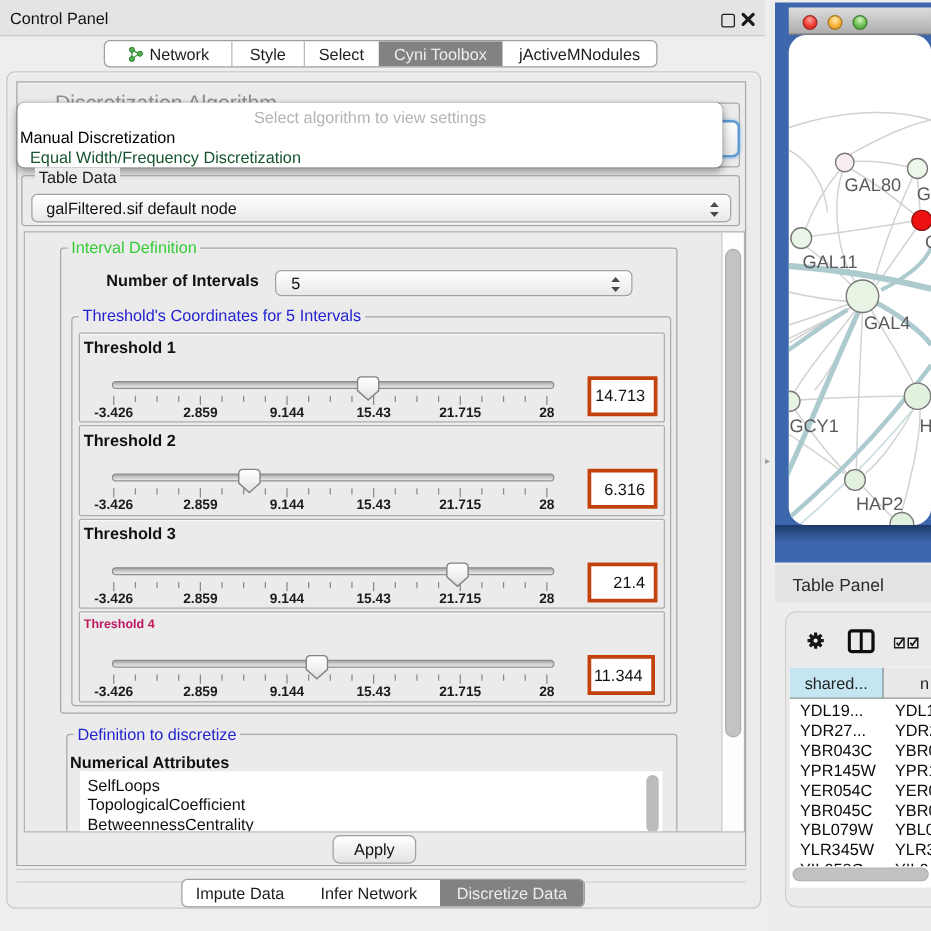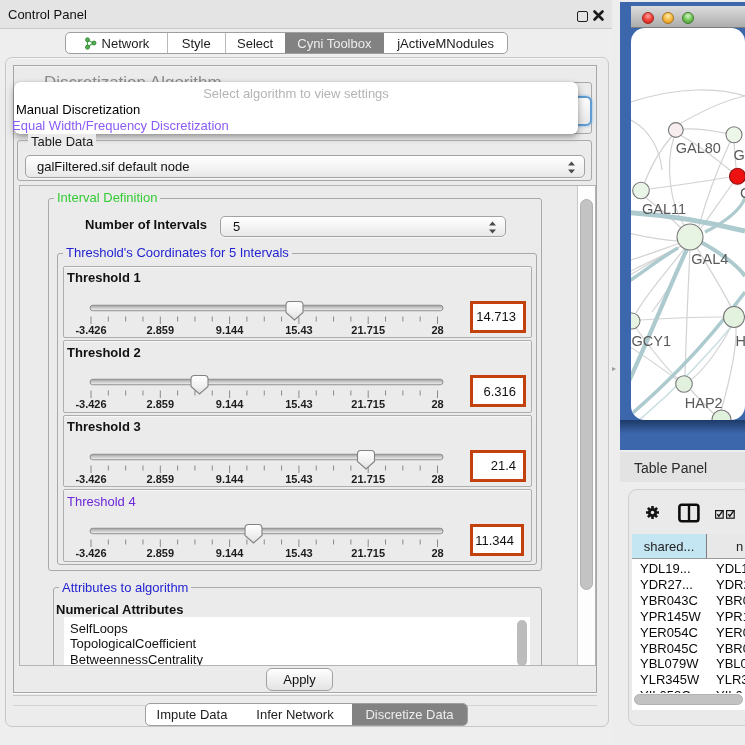--- a/index.html
+++ b/index.html
@@ -35,21 +35,21 @@
 </svg>
 
 <div class="abs" style="left:5px;top:57px;width:602px;height:668px;background:#ececec;
      border:1px solid #c7c7c7;border-radius:7px;box-shadow:inset 0 1px 0 #f6f6f6;"></div>
 
 <div class="abs" style="left:13px;top:65px;width:584px;height:628px;background:#ebebeb;
      border:1px solid #a6a6a6;box-sizing:border-box;box-shadow:0 1px 0 #fcfcfc, inset 0 1px 0 #f4f4f4;"></div>
 <div class="abs" style="left:13px;top:695px;width:584px;height:1px;background:#c9c9c9;"></div>
 <div class="abs" style="left:13px;top:705px;width:584px;height:1px;background:#d2d2d2;"></div>
 
-<div class="segbar abs" style="left:65px;top:32px;width:443px;height:22px;">
+<div class="segbar abs" style="left:83px;top:32px;width:443px;height:22px;">
   <div class="seg" style="width:101px;">
     <svg width="13" height="13" viewBox="0 0 13 13" style="margin-right:5px;">
       <path d="M3.5 3 L9.5 6 M3.5 10 L9.5 6 M3.5 3 L3.5 10" stroke="#49a84b" stroke-width="1.2" fill="none"></path>
       <circle cx="3.5" cy="2.8" r="2" fill="#52b154" stroke="#2c7a2e" stroke-width=".8"></circle>
       <circle cx="10" cy="6" r="2" fill="#52b154" stroke="#2c7a2e" stroke-width=".8"></circle>
       <circle cx="3.5" cy="10.2" r="2" fill="#52b154" stroke="#2c7a2e" stroke-width=".8"></circle>
     </svg>Network</div>
   <div class="segsep"></div>
     <div class="seg" style="width:57px;">Style</div>
   <div class="segsep"></div>
@@ -60,21 +60,21 @@
 
 <div class="abs groupbox" style="left:17px;top:82px;width:575px;height:52px;"></div>
 <div class="abs" style="left:41px;top:73px;font-size:17px;color:#8e8e8e;background:#ebebeb;padding:0 3px;">Discretization Algorithm</div>
 
 <div class="abs" style="left:570px;top:96px;width:18px;height:26px;border:2.5px solid #5e9cd3;border-radius:6px;background:linear-gradient(#fdfdfd,#e8e8e8);box-shadow:0 0 3px #7fb0dd;"></div>
 
 <div class="abs" style="left:14px;top:82px;width:564px;height:52px;background:#ffffff;border-radius:6px;
      box-shadow:0 3px 7px rgba(0,0,0,0.38), 0 0 1px rgba(0,0,0,0.25);"></div>
 <div class="abs" style="left:0;top:86px;width:592px;text-align:center;font-size:13px;color:#b4b4b4;">Select algorithm to view settings</div>
 <div class="abs" style="left:16px;top:102px;font-size:13px;font-weight:normal;color:#000;">Manual Discretization</div>
-<div class="abs" style="left:12px;top:118px;font-size:13px;color:#8b5cf6;">Equal Width/Frequency Discretization</div>
+<div class="abs" style="left:24px;top:118px;font-size:13px;color:#14532d;">Equal Width/Frequency Discretization</div>
 
 <div class="abs groupbox" style="left:17px;top:140px;width:575px;height:41px;"></div>
 <div class="abs" style="left:28px;top:134px;font-size:13px;color:#1a1a1a;background:#ebebeb;padding:0 3px;">Table Data</div>
 <div class="combo" style="left:25px;top:155px;width:560px;height:23px;padding-left:11px;">galFiltered.sif default node
   <svg width="9" height="15" viewBox="0 0 9 15" style="position:absolute;right:8px;top:4px;">
     <path d="M1 5.5 L4.5 1.5 L8 5.5 Z" fill="#4a4a4a"></path>
       <path d="M1 9.5 L4.5 13.5 L8 9.5 Z" fill="#4a4a4a"></path>
   </svg>
 </div>
 
@@ -166,21 +166,21 @@
       <text x="28.00" y="67.5" font-size="11" font-weight="bold" fill="#1c1c1c" text-anchor="middle" font-family="Liberation Sans">-3.426</text>
       <text x="97.30" y="67.5" font-size="11" font-weight="bold" fill="#1c1c1c" text-anchor="middle" font-family="Liberation Sans">2.859</text>
       <text x="166.60" y="67.5" font-size="11" font-weight="bold" fill="#1c1c1c" text-anchor="middle" font-family="Liberation Sans">9.144</text>
       <text x="235.90" y="67.5" font-size="11" font-weight="bold" fill="#1c1c1c" text-anchor="middle" font-family="Liberation Sans">15.43</text>
       <text x="305.20" y="67.5" font-size="11" font-weight="bold" fill="#1c1c1c" text-anchor="middle" font-family="Liberation Sans">21.715</text>
       <text x="374.50" y="67.5" font-size="11" font-weight="bold" fill="#1c1c1c" text-anchor="middle" font-family="Liberation Sans">28</text>
       <path d="M294.5 39.0 Q294.5 35.5 298.0 35.5 L308.0 35.5 Q311.5 35.5 311.5 39.0 L311.5 46.5 L303.0 54.0 L294.5 46.5 Z" fill="url(#th3)" stroke="#828282" stroke-width="1.1"></path>
     </svg>
   <div class="tfield" style="left:450px;top:263.5px;width:56px;height:32px;">21.4</div>
   <div class="thpanel" style="left:43.0px;top:303.0px;width:469.0px;height:72.5px;"></div>
-  <div class="abs" style="left:47.0px;top:307.5px;font-size:13px;font-weight:normal;color:#6d28d9;">Threshold 4</div>
+  <div class="abs" style="left:47.0px;top:307.5px;font-size:10px;font-weight:bold;color:#be185d;">Threshold 4</div>
   <svg class="abs" style="left:43.0px;top:303.0px;" width="469" height="72" viewBox="0 0 469 72">
       <defs>
         <linearGradient id="tr4" x1="0" y1="0" x2="0" y2="1">
           <stop offset="0" stop-color="#9d9d9d"></stop>
           <stop offset="0.45" stop-color="#c9c9c9"></stop>
           <stop offset="1" stop-color="#f2f2f2"></stop>
         </linearGradient>
         <linearGradient id="th4" x1="0" y1="0" x2="0" y2="1">
           <stop offset="0" stop-color="#ffffff"></stop>
           <stop offset="0.5" stop-color="#f2f2f2"></stop>
@@ -193,21 +193,21 @@
       <text x="97.30" y="67.5" font-size="11" font-weight="bold" fill="#1c1c1c" text-anchor="middle" font-family="Liberation Sans">2.859</text>
       <text x="166.60" y="67.5" font-size="11" font-weight="bold" fill="#1c1c1c" text-anchor="middle" font-family="Liberation Sans">9.144</text>
       <text x="235.90" y="67.5" font-size="11" font-weight="bold" fill="#1c1c1c" text-anchor="middle" font-family="Liberation Sans">15.43</text>
       <text x="305.20" y="67.5" font-size="11" font-weight="bold" fill="#1c1c1c" text-anchor="middle" font-family="Liberation Sans">21.715</text>
       <text x="374.50" y="67.5" font-size="11" font-weight="bold" fill="#1c1c1c" text-anchor="middle" font-family="Liberation Sans">28</text>
       <path d="M182.0 39.0 Q182.0 35.5 185.5 35.5 L195.5 35.5 Q199.0 35.5 199.0 39.0 L199.0 46.5 L190.5 54.0 L182.0 46.5 Z" fill="url(#th4)" stroke="#828282" stroke-width="1.1"></path>
     </svg>
   <div class="tfield" style="left:450px;top:338.0px;width:54px;height:32px;">11.344</div>
 
   <div class="abs groupbox" style="left:33px;top:401px;width:489px;height:120px;"></div>
-  <div class="grouplab" style="left:39px;top:395px;color:#2323d2;">Attributes to algorithm</div>
+  <div class="grouplab" style="left:39px;top:395px;color:#2323d2;">Definition to discretize</div>
   <div class="abs" style="left:36px;top:416px;font-size:13px;font-weight:bold;color:#111;">Numerical Attributes</div>
   <div class="abs" style="left:44px;top:431px;width:466px;height:49px;background:#ffffff;"></div>
   <div class="abs" style="left:50px;top:434.5px;font-size:13px;color:#111;line-height:15.9px;">SelfLoops<br>TopologicalCoefficient<br>BetweennessCentrality</div>
   <div class="abs" style="left:497px;top:434px;width:10px;height:46px;border-radius:5px;background:#bcbcbc;"></div>
 
   <div class="abs" style="left:557px;top:0;width:20px;height:480px;background:#fdfdfd;border-left:1px solid #c6c6c6;"></div>
   <div class="abs" style="left:560px;top:13px;width:13px;height:391px;border-radius:6.5px;background:#c3c3c3;border:1px solid #b0b0b0;box-sizing:border-box;"></div>
 </div>
 
 <div class="abs" style="left:266px;top:668px;width:67px;height:23px;border:1px solid #a0a0a0;border-radius:6px;

